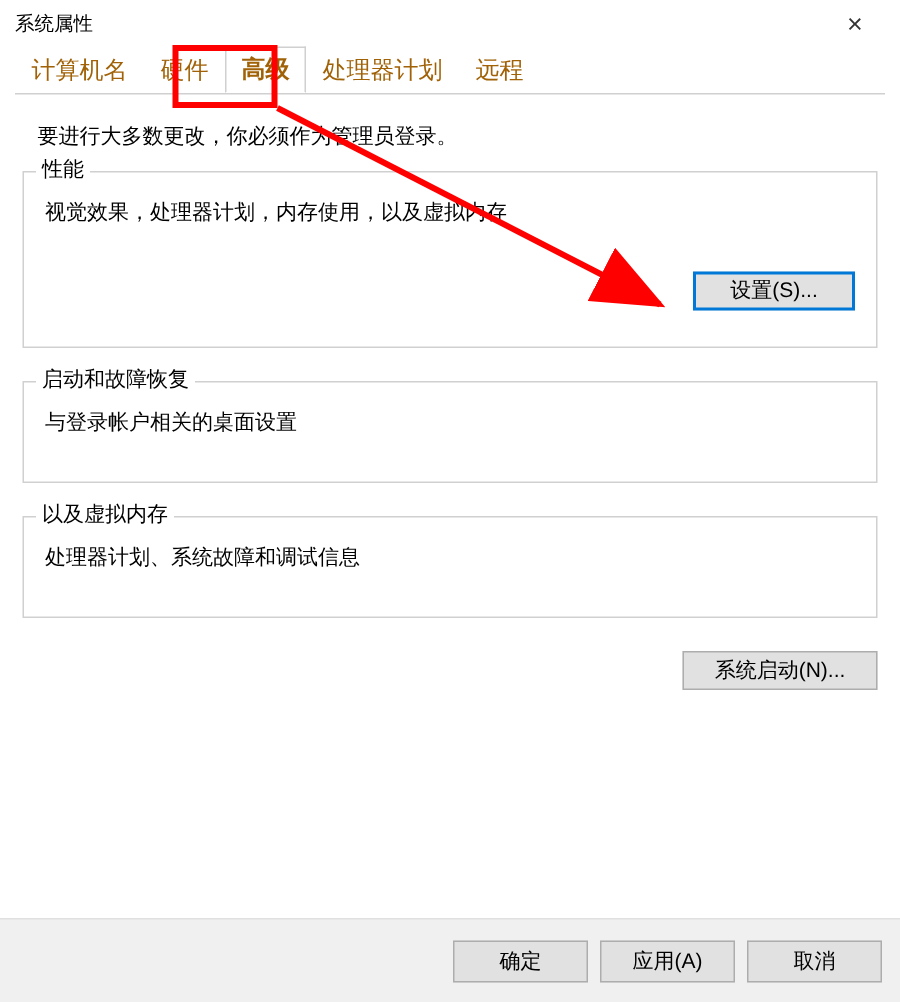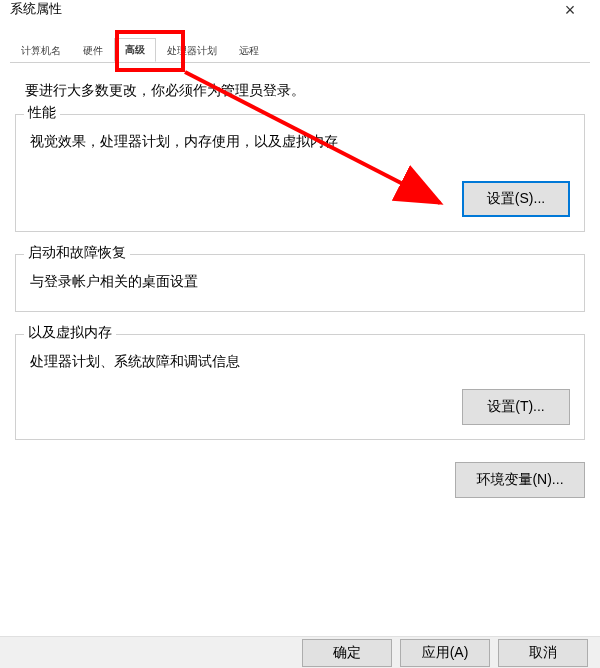--- a/index.html
+++ b/index.html
@@ -12,21 +12,21 @@
       font-size: 14px;
       background: #fff;
       width: 600px;
       height: 668px;
       position: relative;
       overflow: hidden;
     }
     .titlebar {
       height: 32px;
       display: flex;
-      align-items: flex-start;
+      align-items: center;
       padding: 0 10px;
       background: #fff;
     }
     .titlebar .title {
       flex: 1;
       font-size: 13px;
     }
     .titlebar .close {
       width: 40px;
       text-align: center;
@@ -36,26 +36,26 @@
     }
     .tabs {
       display: flex;
       position: relative;
       padding-left: 10px;
       height: 30px;
       align-items: flex-end;
     }
     .tab {
       padding: 4px 10px 4px 10px;
-      font-size: 10px;
+      font-size: 16px;
       border: 1px solid transparent;
       border-bottom: none;
       cursor: pointer;
       position: relative;
-      color: #404040;
+      color: #a16207;
     }
     .tab.active {
       border: 1px solid #d0d0d0;
       border-bottom: 1px solid #fff;
       background: #fff;
       z-index: 2;
       font-weight: bold;
     }
     .tab-underline {
       position: absolute;
@@ -69,21 +69,21 @@
     .content {
       padding: 20px 15px 0 15px;
     }
     .intro {
       margin: 0 0 14px 10px;
       font-size: 14px;
     }
     .groupbox {
       border: 1px solid #d0d0d0;
       margin: 0 0 22px 0;
-      padding: 12px 14px 14px 14px;
+      padding: 12px 14px 24px 14px;
       position: relative;
     }
     .groupbox-title {
       position: absolute;
       top: -11px;
       left: 8px;
       background: #fff;
       padding: 0 4px;
       font-size: 14px;
     }
@@ -94,42 +94,42 @@
     .button-row {
       display: flex;
       justify-content: flex-end;
       margin-top: 30px;
     }
     .button-row.tight {
       margin-top: 18px;
     }
     .winbtn {
       min-width: 108px;
-      height: 36px;
+      height: 26px;
       border: 1px solid #adadad;
       background: #e1e1e1;
       font-size: 14px;
       font-family: inherit;
       cursor: pointer;
       padding: 0 12px;
     }
     .winbtn.highlight {
       border: 2px solid #0078d7;
     }
     .env-row {
       display: flex;
       justify-content: flex-end;
       padding: 0 15px;
     }
     .bottom-buttons {
       position: absolute;
       bottom: 0;
       left: 0;
       right: 0;
-      height: 32px;
+      height: 56px;
       background: #f0f0f0;
       display: flex;
       justify-content: flex-end;
       align-items: center;
       gap: 8px;
       padding: 0 12px;
       border-top: 1px solid #e0e0e0;
     }
     .bottom-buttons .winbtn {
       min-width: 90px;
@@ -175,28 +175,25 @@
   </div>
 
   <div class="groupbox">
     <div class="groupbox-title">启动和故障恢复</div>
     <div class="desc">与登录帐户相关的桌面设置</div>
   </div>
 
   <div class="groupbox">
     <div class="groupbox-title">以及虚拟内存</div>
     <div class="desc">处理器计划、系统故障和调试信息</div>
-    <div class="button-row tight">
-      <button class="winbtn">设置(T)...</button>
-    </div>
   </div>
 </div>
 
 <div class="env-row">
-  <button class="winbtn" style="min-width:130px">环境变量(N)...</button>
+  <button class="winbtn" style="min-width:130px">系统启动(N)...</button>
 </div>
 
 <div class="bottom-buttons">
   <button class="winbtn">确定</button>
   <button class="winbtn">应用(A)</button>
   <button class="winbtn">取消</button>
 </div>
 
 <div class="red-rect annotation" style="left:115px; top:30px; width:70px; height:42px;"></div>
 <svg class="annotation" style="left:0; top:0; width:600px; height:668px; position:absolute;">

